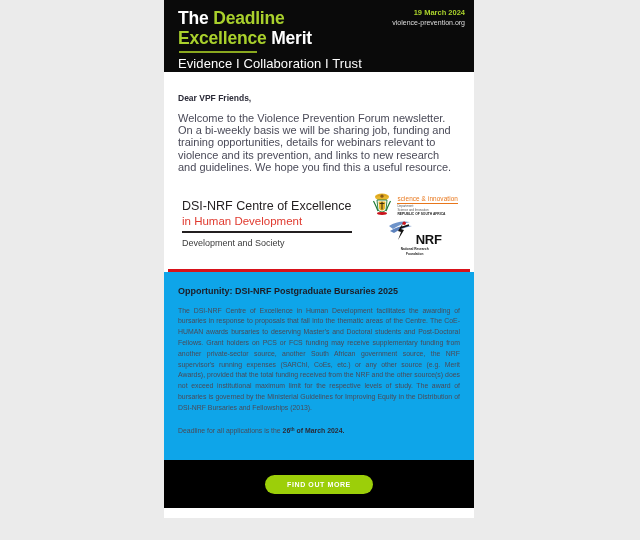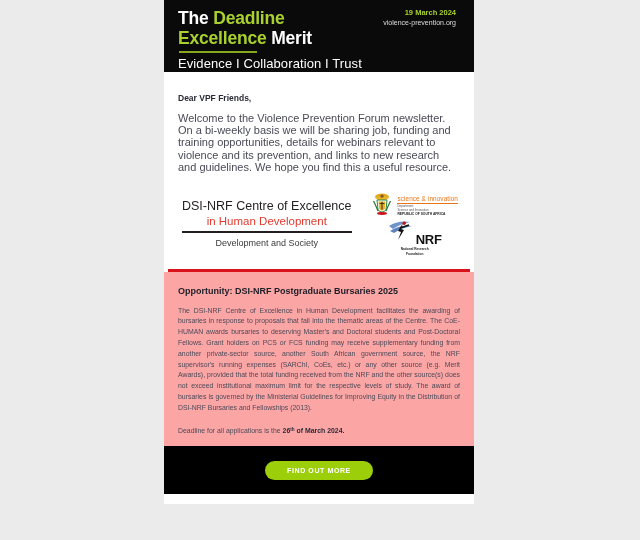--- a/index.html
+++ b/index.html
@@ -55,21 +55,21 @@
     margin: 3px 0 3px 1px;
   }
   .tagline {
     font-size: 13px;
     color: #ffffff;
     letter-spacing: 0.1px;
     font-weight: normal;
   }
   .masthead-meta {
     position: absolute;
-    right: 18px;
+    right: 9px;
     top: 8px;
     text-align: right;
   }
   .meta-date {
     font-size: 7.5px;
     font-weight: bold;
     color: #a9d02c;
     line-height: 10px;
   }
   .meta-url {
@@ -101,21 +101,21 @@
     background: #ffffff;
     padding: 6px 14px 10px 14px;
     display: flex;
     align-items: center;
     justify-content: space-between;
     min-height: 86px;
     box-sizing: border-box;
   }
   .coe-logo {
     flex: 0 0 auto;
-    text-align: center;
+    text-align: left;
     padding-left: 4px;
   }
   .coe-l1 {
     font-size: 12.5px;
     color: #231f20;
     line-height: 15px;
     white-space: nowrap;
   }
   .coe-l2 {
     font-size: 11.5px;
@@ -204,22 +204,22 @@
     background: #ffffff;
     padding: 0 4px;
   }
   .red-rule {
     height: 2.5px;
     background: #d8121a;
   }
 
   
   .opportunity {
-    background: #fca5a5;
-    padding: 14px 14px 8px 14px;
+    background: #0ea5e9;
+    padding: 14px 14px 22px 14px;
   }
   .opp-title {
     font-size: 9px;
     font-weight: bold;
     color: #1d1d26;
     margin: 0 0 10px 0;
   }
   .opp-body {
     font-size: 6.9px;
     line-height: 10.8px;

